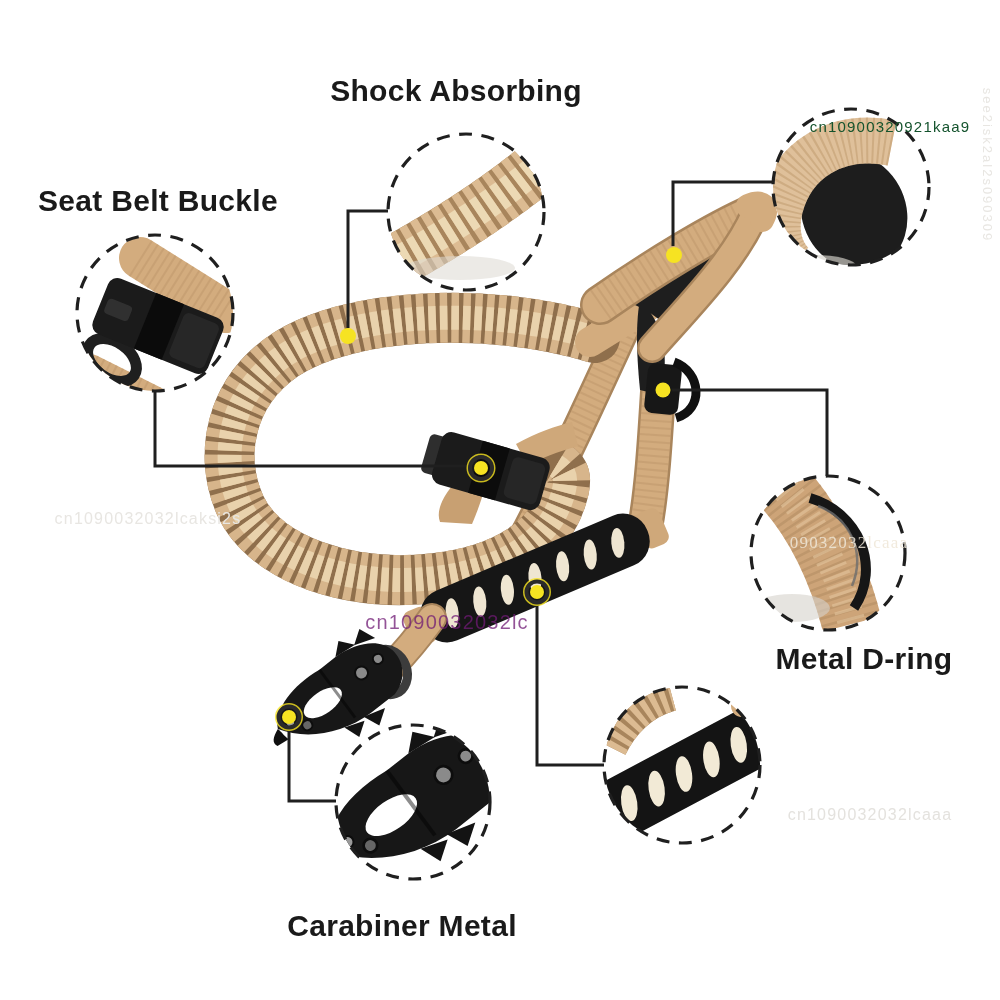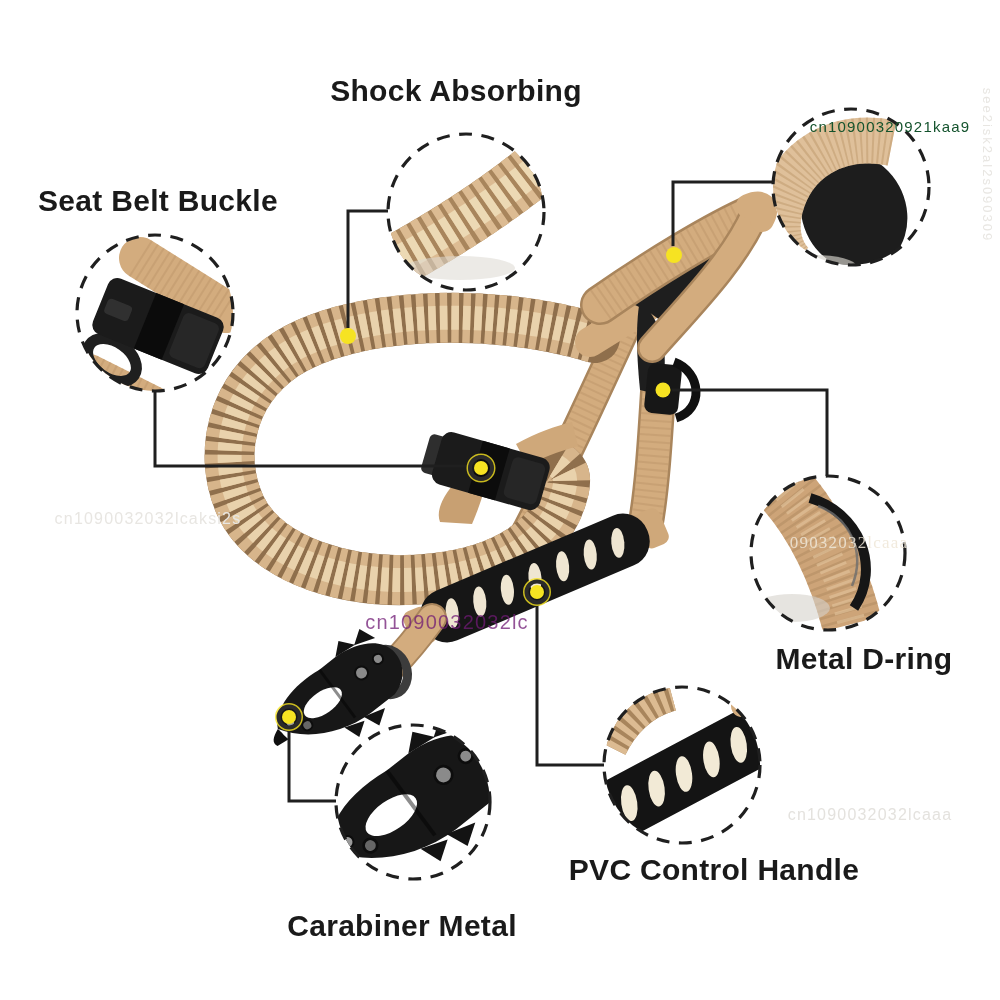--- a/index.html
+++ b/index.html
@@ -255,21 +255,20 @@
           <circle class="dot" cx="289" cy="717" r="7"></circle>
     </g>
   </g>
 </svg>
 
   <div class="lbl two" style="left:456px;top:90px;">
     <div>Shock Absorbing</div>
   </div>
   <div class="lbl" style="left:158px;top:201px;">Seat Belt Buckle</div>
   <div class="lbl" style="left:864px;top:659px;">Metal D-ring</div>
-  <div class="lbl" style="left:714px;top:870px;">PVC Control Handle</div>
   <div class="lbl two" style="left:402px;top:925px;">
     <div>Carabiner Metal</div>
   </div>
 
   <span class="wm" style="left:148px;top:519px;font-size:16px;">cn1090032032lcaksi2s</span>
   <span class="wm cream" style="left:849px;top:543px;font-family:Liberation Serif, serif;">09032032lcaaa</span>
   <span class="wm" style="left:870px;top:815px;font-size:16px;color:#e4e2de;">cn1090032032lcaaa</span>
   <span class="wm top" style="left:890px;top:126px;">cn10900320921kaa9</span>
   <span class="wm v" style="left:987px;top:165px;">see2isk2al2s090309</span>
   <span class="wm on-photo" style="left:447px;top:622px;">cn1090032032lc</span>

